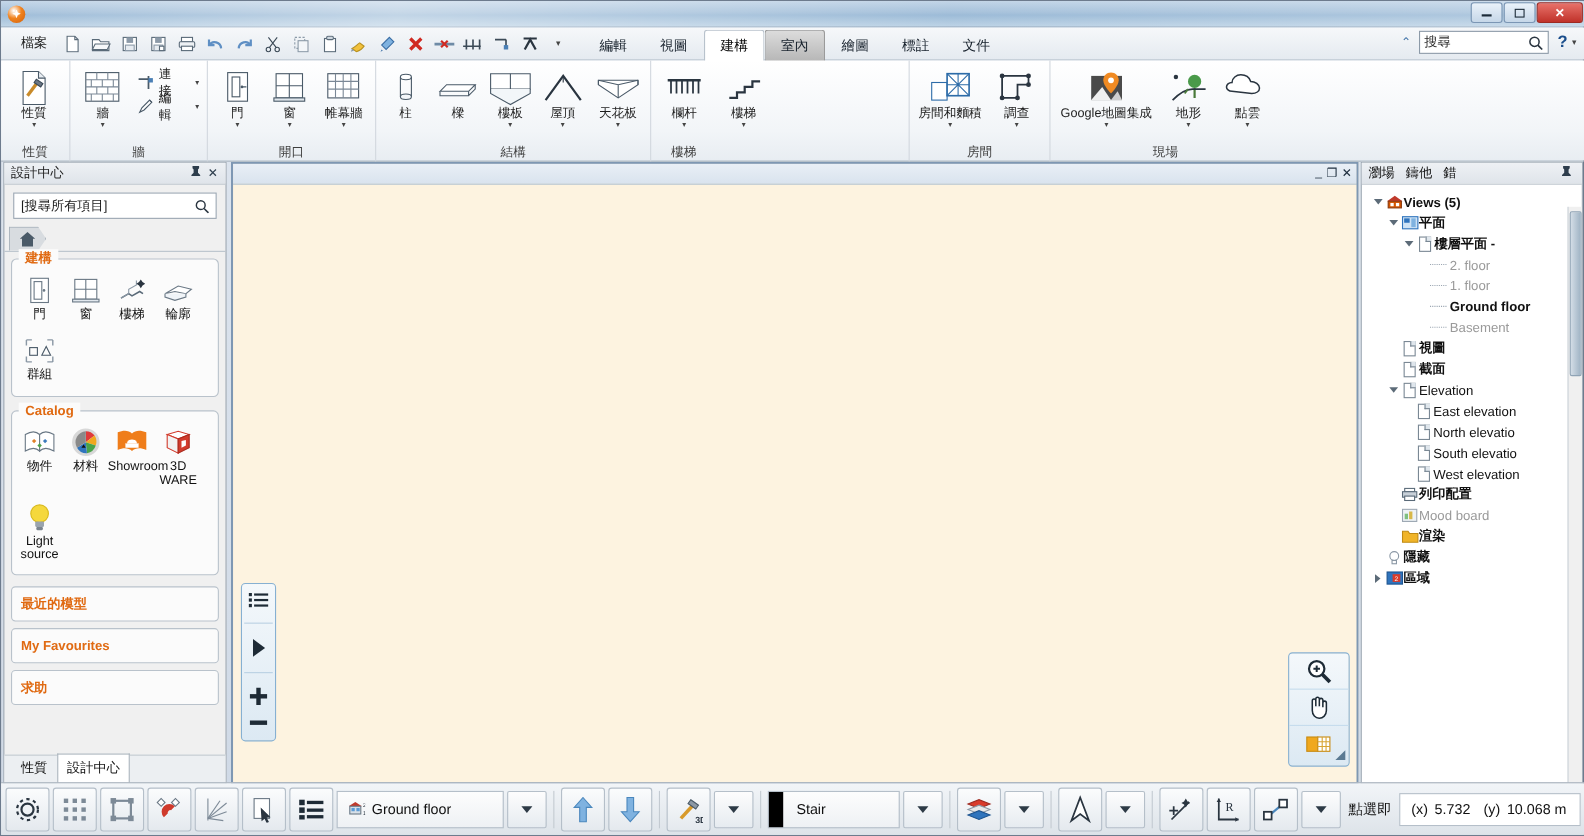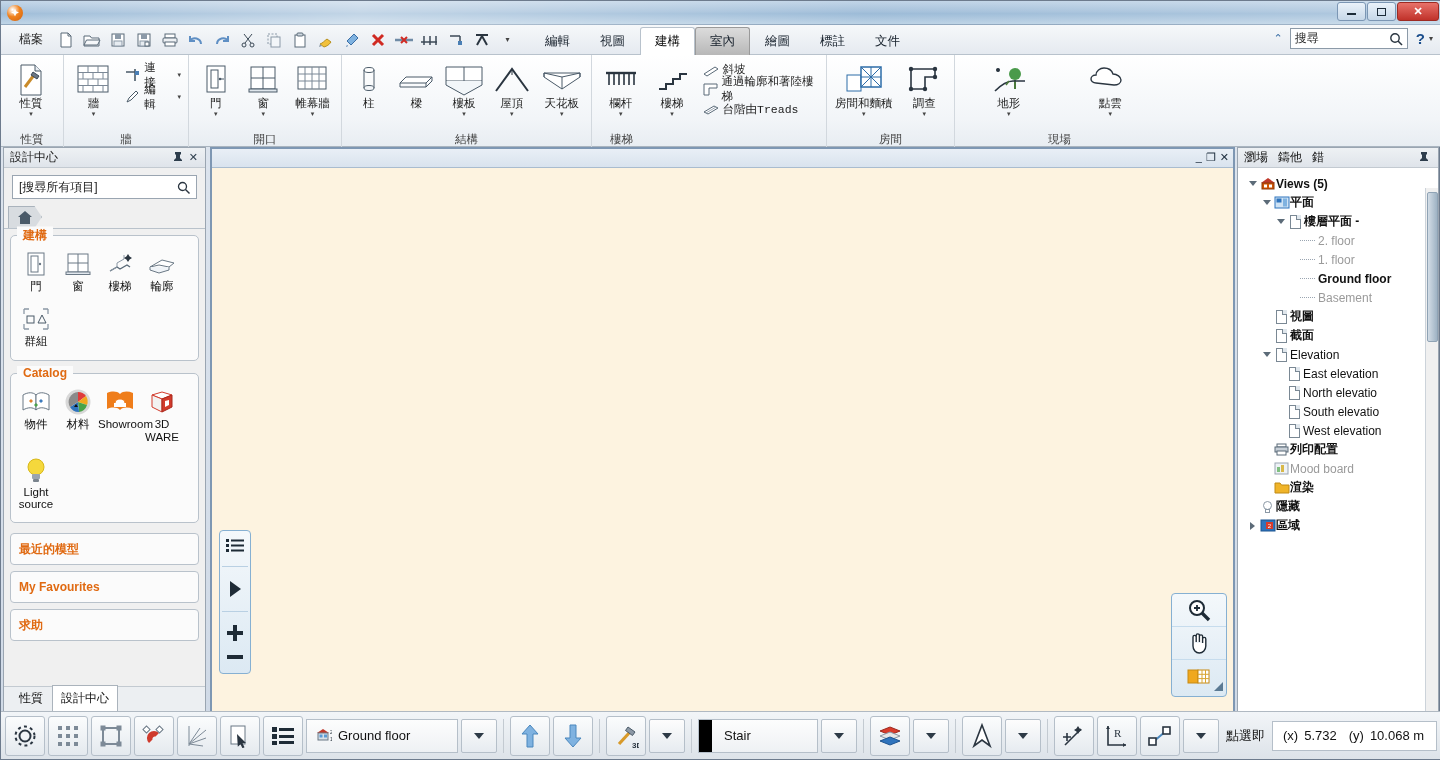--- a/index.html
+++ b/index.html
@@ -501,41 +501,20 @@
         </div>
         <div class="bigbtn">
           <div class="ic">
             <svg width="34" height="34">
                 <path d="M4 26h7v-5h7v-5h7v-5h7" fill="none" stroke="#2a3540" stroke-width="2"></path>
               </svg>
           </div>
           <div class="lbl">樓梯</div>
           <div class="caret">▾</div>
         </div>
-        <div class="stackcol" style="height:60px;justify-content:flex-start;padding-top:2px">
-          <div class="smallrow">
-            <svg width="18" height="15">
-                <path d="M2 12l11-7 3 2-11 7z" fill="#fff" stroke="#5a6a78"></path>
-              </svg>
-            <span class="lbl">斜坡</span>
-          </div>
-          <div class="smallrow">
-            <svg width="18" height="15">
-                <path d="M2 2h13v4H7v7H2z" fill="#fff" stroke="#5a6a78"></path>
-              </svg>
-            <span class="lbl">通過輪廓和著陸樓梯</span>
-          </div>
-          <div class="smallrow">
-            <svg width="18" height="15">
-                <path d="M2 10l10-6 4 2-10 6z" fill="#fff" stroke="#5a6a78"></path>
-                <path d="M4 11l10-6" stroke="#9aa7b4"></path>
-              </svg>
-            <span class="lbl">台階由Treads</span>
-          </div>
-        </div>
       </div>
       <div class="rgroup-title" style="text-align:left;padding-left:14px">樓梯</div>
     </div>
 
     <div class="rgroup" style="width:128px">
       <div class="rgroup-body" style="justify-content:space-between">
         <div class="bigbtn" style="width:66px">
           <div class="ic">
             <svg width="42" height="34">
                 <rect x="4" y="12" width="14" height="16" fill="#fff" stroke="#2d6ca8"></rect>
@@ -559,20 +538,33 @@
           </div>
           <div class="lbl">調查</div>
           <div class="caret">▾</div>
         </div>
       </div>
       <div class="rgroup-title">房間</div>
     </div>
 
     <div class="rgroup" style="width:210px">
       <div class="rgroup-body" style="justify-content:space-around">
+        <div class="bigbtn" style="width:94px">
+          <div class="ic">
+            <svg width="40" height="34">
+                <rect x="6" y="6" width="28" height="22" fill="#4a4a4a"></rect>
+                <path d="M6 28l10-12 8 12z" fill="#efefef"></path>
+                <path d="M24 28l6-8 4 8z" fill="#cfcfcf"></path>
+                <path d="M24 3c-4 0-7 3-7 7 0 5 7 12 7 12s7-7 7-12c0-4-3-7-7-7z" fill="#f08a22"></path>
+                <circle cx="24" cy="10" r="2.6" fill="#fff"></circle>
+              </svg>
+          </div>
+          <div class="lbl">Google地圖集成</div>
+          <div class="caret">▾</div>
+        </div>
         <div class="bigbtn">
           <div class="ic">
             <svg width="40" height="34">
                 <path d="M8 6l2 2M10 6l-2 2" stroke="#2a3540" stroke-width="1.6"></path>
                 <circle cx="9" cy="7" r="2" fill="#2a3540"></circle>
                 <circle cx="26" cy="11" r="6" fill="#4a9a4a"></circle>
                 <path d="M26 17v9" stroke="#4a7a3a" stroke-width="2"></path>
                 <path d="M6 28c6-6 12-10 18-10h12" fill="none" stroke="#2a3540" stroke-width="1.6"></path>
                 <path d="M20 18l-3 4" stroke="#4a7a3a" stroke-width="1.6"></path>
               </svg>

